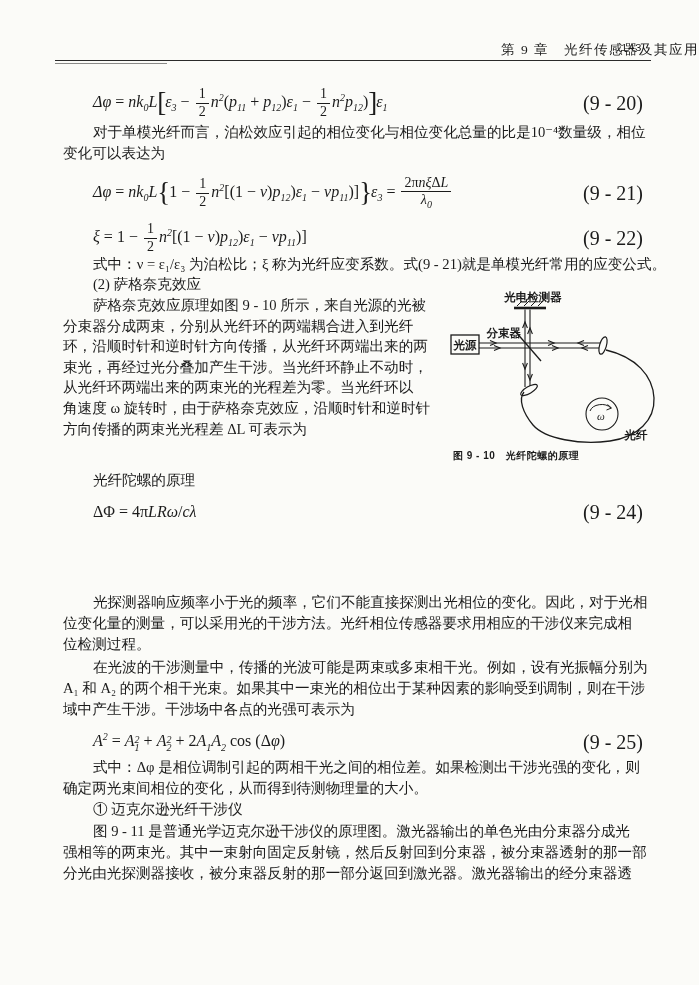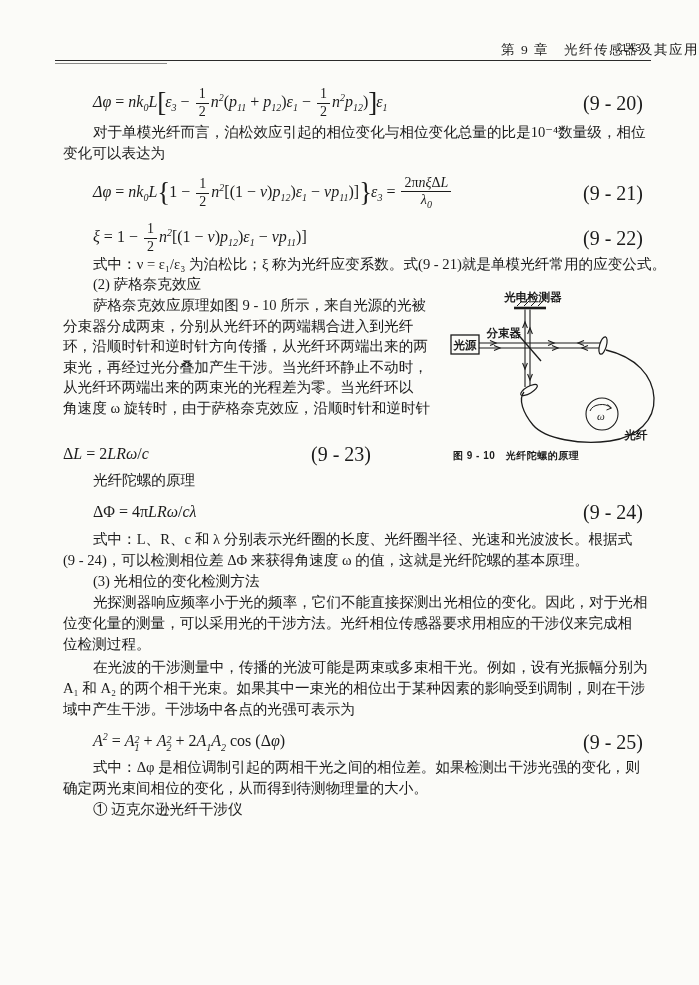--- a/index.html
+++ b/index.html
@@ -76,26 +76,23 @@
     <div class="ln ind">(2) 萨格奈克效应</div>
   </div>
 
   <div class="t narrow" style="top:295px;">
     <div class="ln ind">萨格奈克效应原理如图 9 - 10 所示，来自光源的光被</div>
     <div class="ln">分束器分成两束，分别从光纤环的两端耦合进入到光纤</div>
     <div class="ln">环，沿顺时针和逆时针方向传播，从光纤环两端出来的两</div>
     <div class="ln">束光，再经过光分叠加产生干涉。当光纤环静止不动时，</div>
     <div class="ln">从光纤环两端出来的两束光的光程差为零。当光纤环以</div>
     <div class="ln">角速度 ω 旋转时，由于萨格奈克效应，沿顺时针和逆时针</div>
+    <div class="ln">方向传播的两束光光程差 ΔL 可表示为</div>
   </div>
 
-  <div class="eq-row nr" style="top:441px;height:26px;">
-    <span class="eq"><span class="rm">Δ</span><span class="it">L</span><span class="rm"> = 2</span><span class="it">LRω</span><span class="rm">/</span><span class="it">c</span></span>
-    <span class="eq-label">(9 - 23)</span>
-  </div>
 
   <div class="figure">
     <svg class="fig-svg" viewBox="0 0 228 162">
       <text x="85" y="15" text-anchor="middle" class="flabel">光电检测器</text>
       <g stroke="#1b1b1b">
         <line x1="66" y1="22" x2="98" y2="22" stroke-width="2.6"></line>
         <line x1="69" y1="20" x2="74" y2="15" stroke-width="1"></line>
         <line x1="76" y1="20" x2="81" y2="15" stroke-width="1"></line>
         <line x1="83" y1="20" x2="88" y2="15" stroke-width="1"></line>
         <line x1="90" y1="20" x2="95" y2="15" stroke-width="1"></line>
@@ -140,25 +137,20 @@
 
   <div class="t" style="top:470px;">
     <div class="ln ind">光纤陀螺的原理</div>
   </div>
 
   <div class="eq-row" style="top:499px;height:26px;">
     <span class="eq"><span class="rm">ΔΦ = 4π</span><span class="it">LRω</span><span class="rm">/</span><span class="it">cλ</span></span>
     <span class="eq-label">(9 - 24)</span>
   </div>
 
-  <div class="t" style="top:529px;">
-    <div class="ln ind">式中：L、R、c 和 λ 分别表示光纤圈的长度、光纤圈半径、光速和光波波长。根据式</div>
-    <div class="ln">(9 - 24)，可以检测相位差 ΔΦ 来获得角速度 ω 的值，这就是光纤陀螺的基本原理。</div>
-    <div class="ln ind">(3) 光相位的变化检测方法</div>
-  </div>
 
   <div class="t" style="top:592px;">
     <div class="ln ind">光探测器响应频率小于光的频率，它们不能直接探测出光相位的变化。因此，对于光相</div>
     <div class="ln">位变化量的测量，可以采用光的干涉方法。光纤相位传感器要求用相应的干涉仪来完成相</div>
     <div class="ln">位检测过程。</div>
   </div>
 
   <div class="t" style="top:657px;">
     <div class="ln ind">在光波的干涉测量中，传播的光波可能是两束或多束相干光。例如，设有光振幅分别为</div>
     <div class="ln">A₁ 和 A₂ 的两个相干光束。如果其中一束光的相位出于某种因素的影响受到调制，则在干涉</div>
@@ -172,14 +164,19 @@
 
   <div class="t" style="top:757px;">
     <div class="ln ind">式中：Δφ 是相位调制引起的两相干光之间的相位差。如果检测出干涉光强的变化，则</div>
     <div class="ln">确定两光束间相位的变化，从而得到待测物理量的大小。</div>
   </div>
 
   <div class="t" style="top:799px;">
     <div class="ln ind">① 迈克尔逊光纤干涉仪</div>
   </div>
 
+  <div class="t" style="top:821px;">
+    <div class="ln ind">图 9 - 11 是普通光学迈克尔逊干涉仪的原理图。激光器输出的单色光由分束器分成光</div>
+    <div class="ln">强相等的两束光。其中一束射向固定反射镜，然后反射回到分束器，被分束器透射的那一部</div>
+    <div class="ln">分光由光探测器接收，被分束器反射的那一部分返回到激光器。激光器输出的经分束器透</div>
+  </div>
 
 </div>
 
 </body></html>

